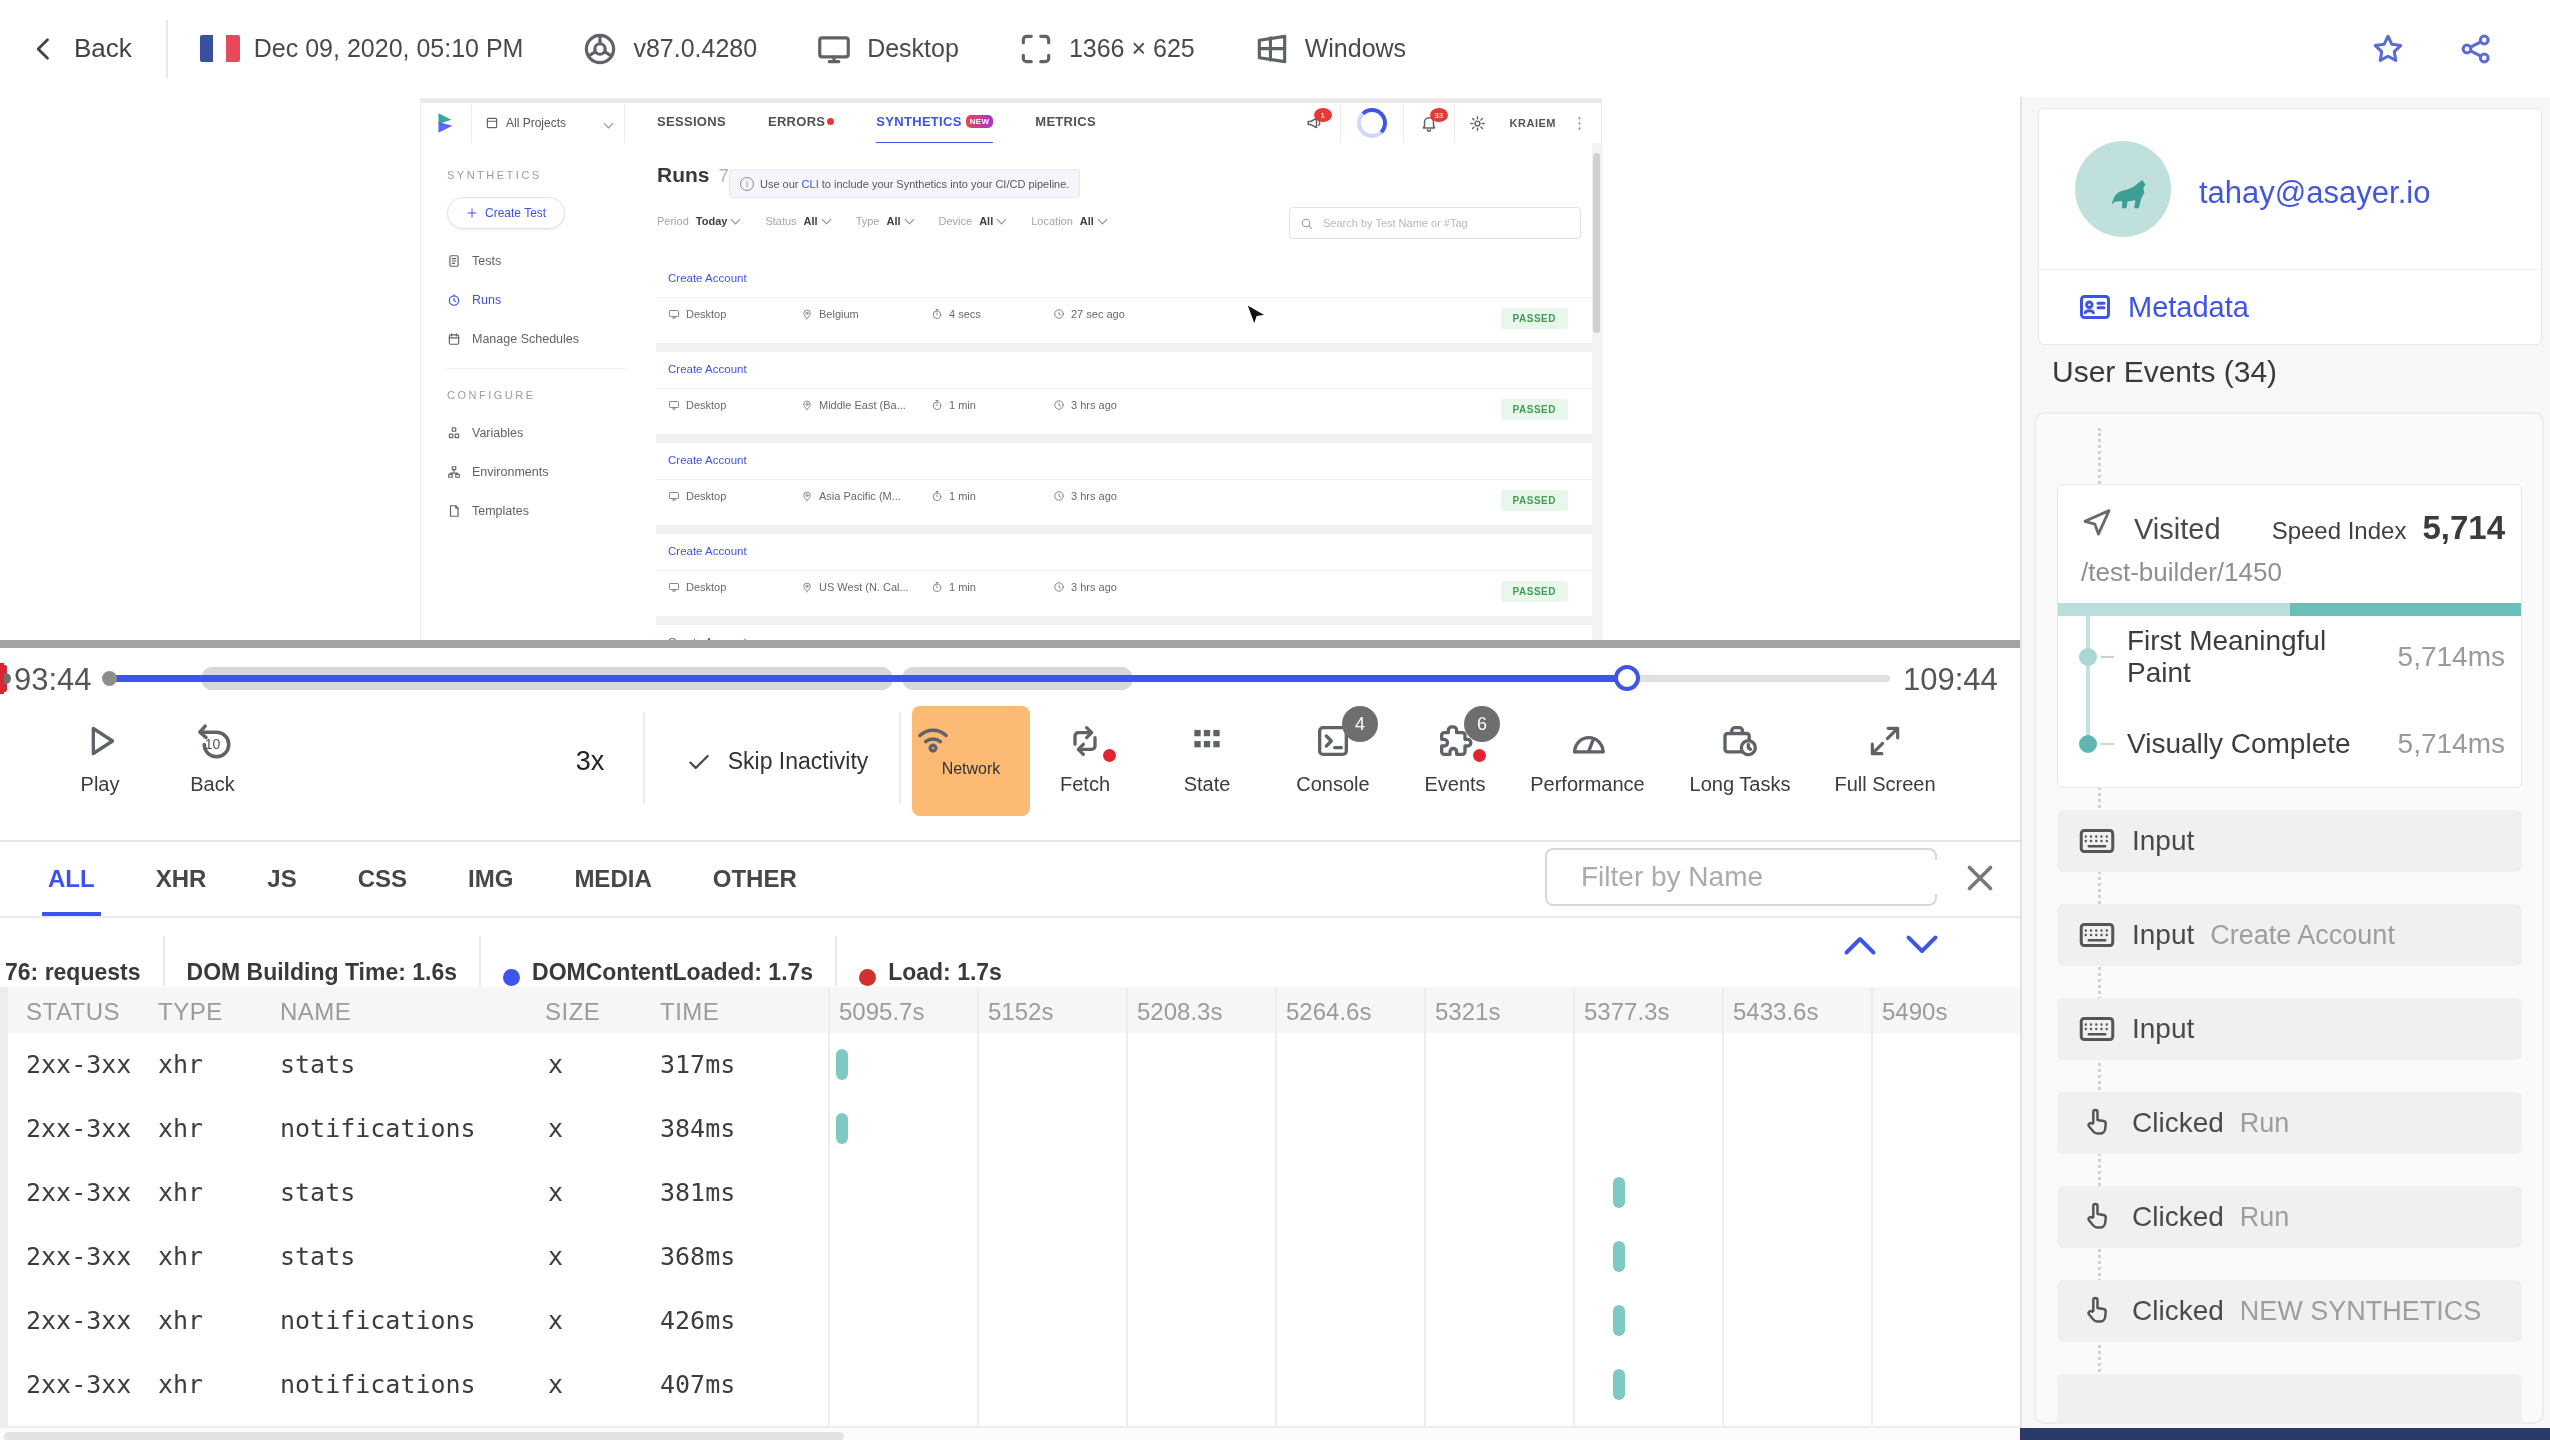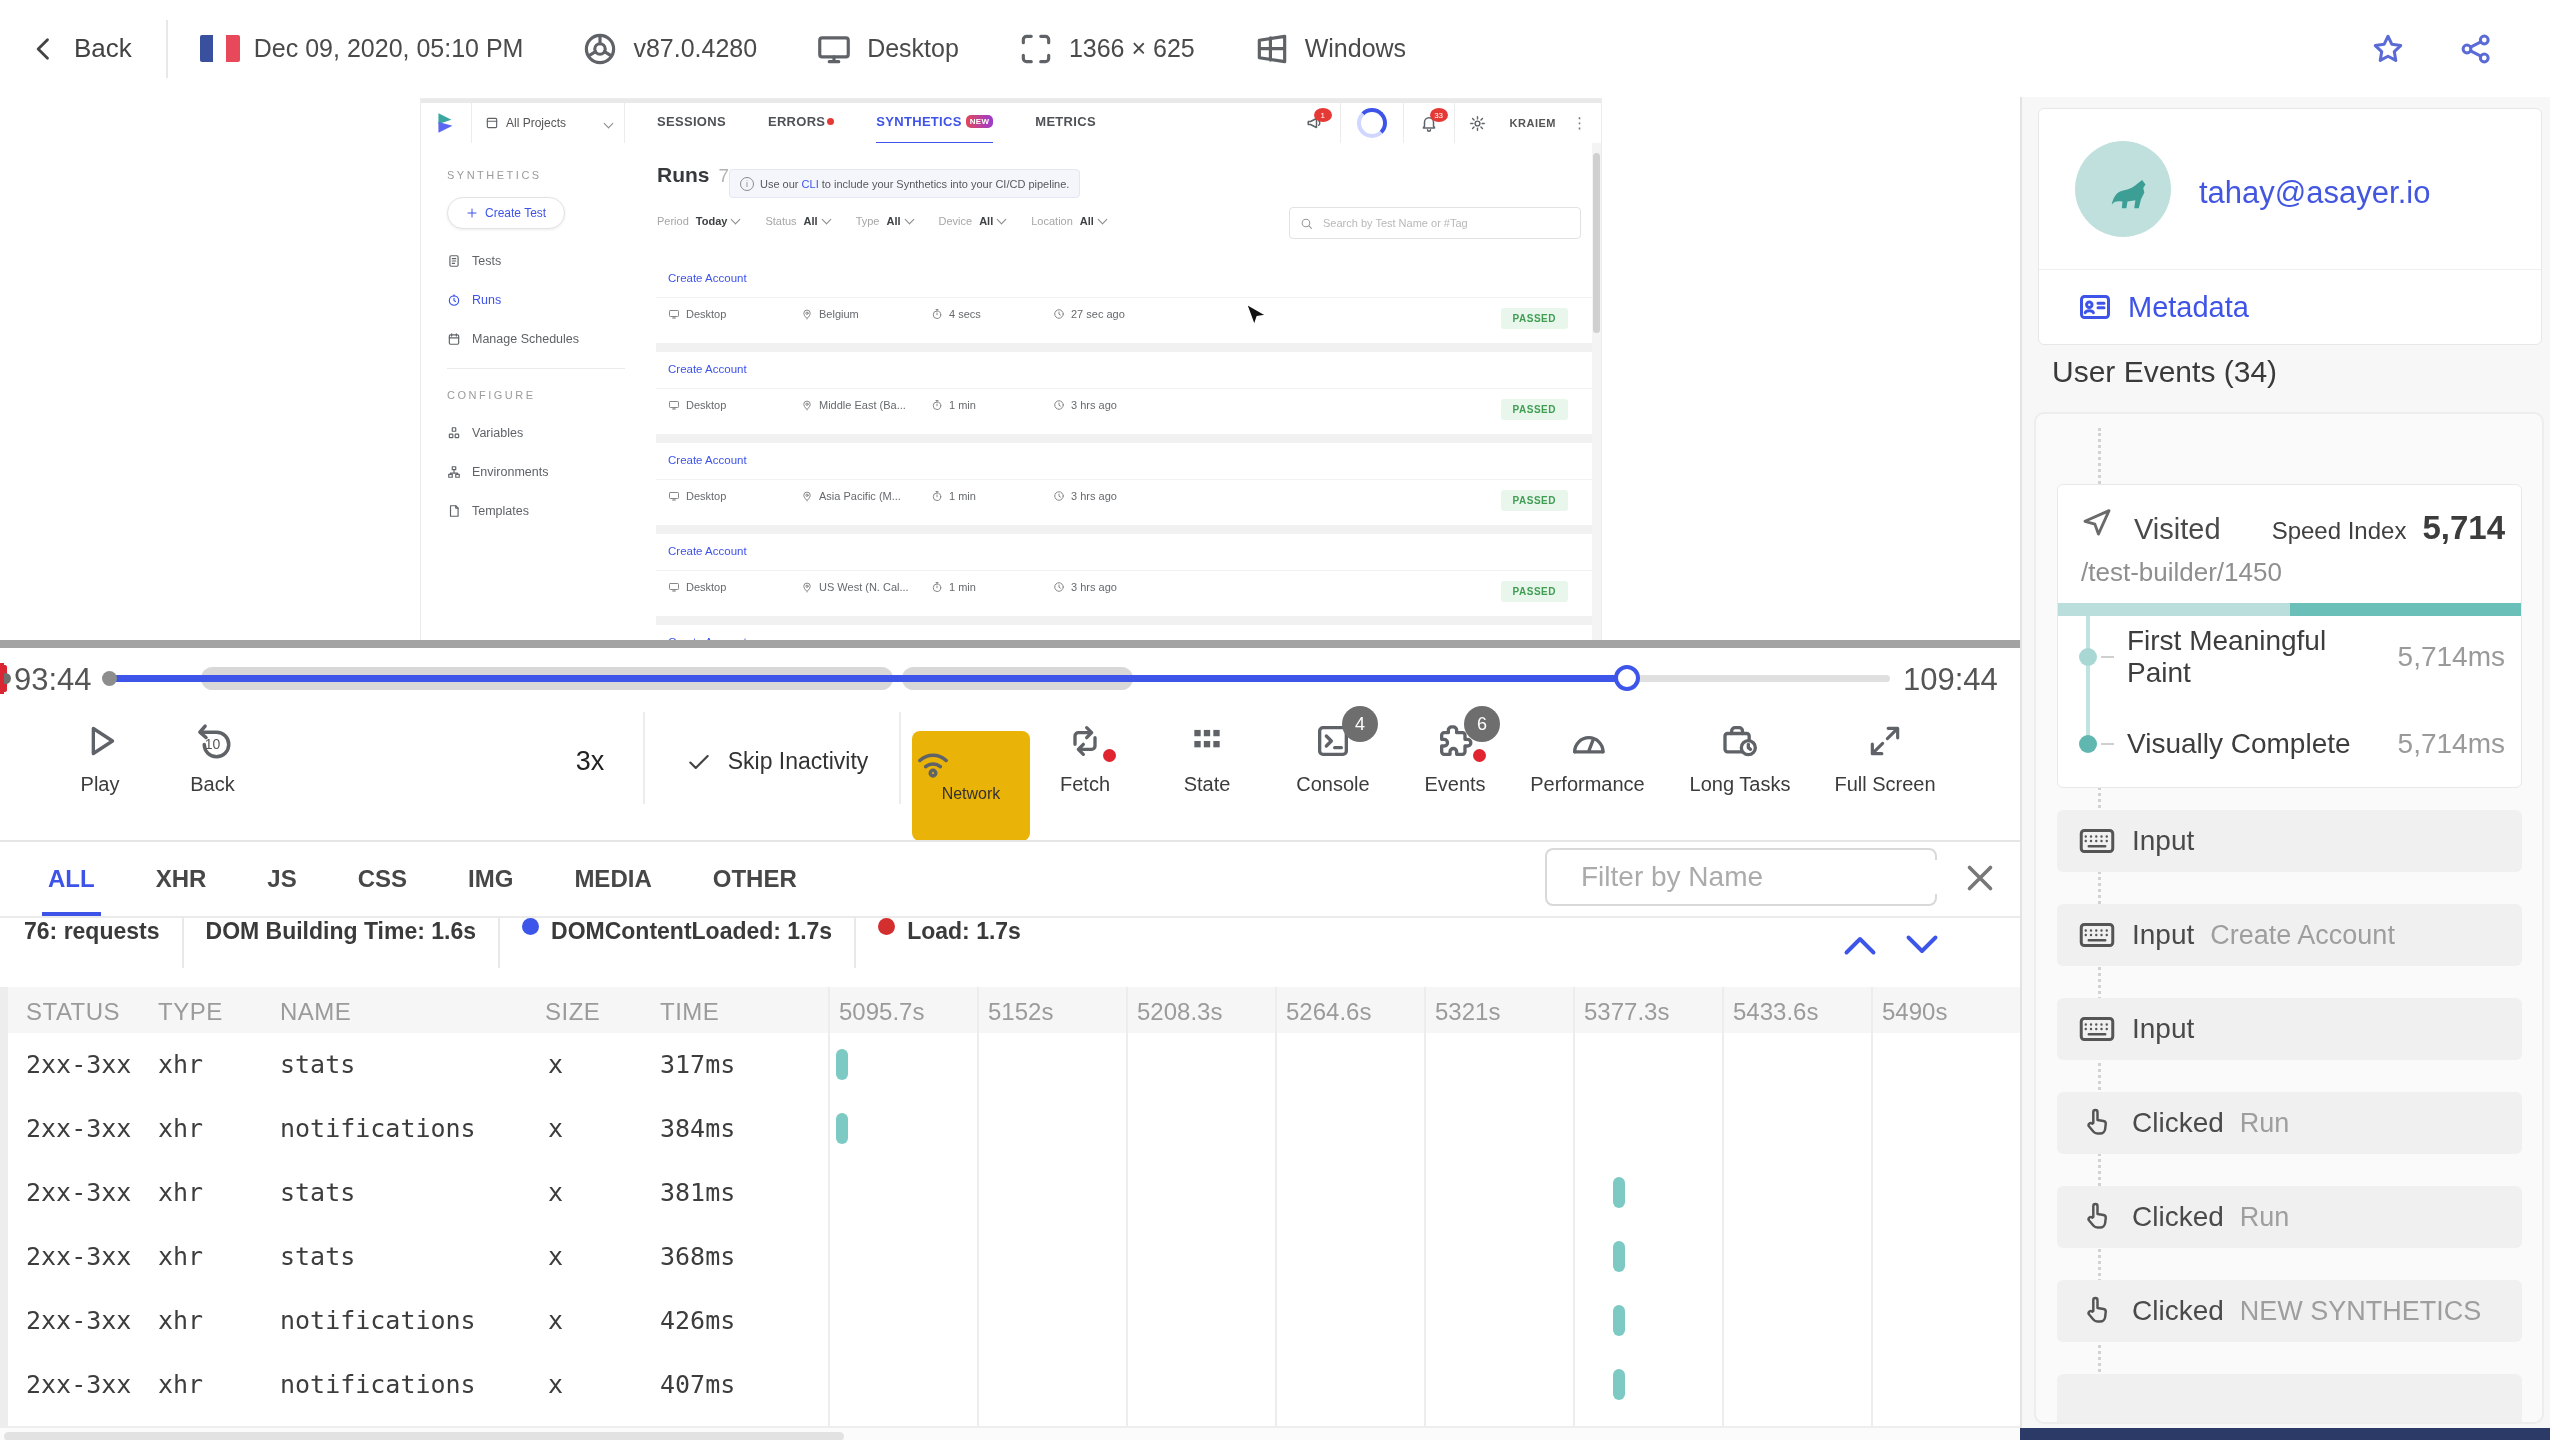--- a/index.html
+++ b/index.html
@@ -75,34 +75,34 @@
   #tl-playhead{position:absolute;top:17px;width:26px;height:26px;border-radius:50%;background:#fff;border:4px solid #3d55e8;box-sizing:border-box;z-index:5;}
 
   
   #ctl{position:absolute;left:0;top:700px;width:2020px;height:140px;background:#fff;}
   .ctl{position:absolute;top:18px;text-align:center;color:#333;}
   .ctl .lbl{font-size:20px;margin-top:9px;color:#3c3c3c;}
   .ctl .icwrap{height:46px;display:flex;align-items:center;justify-content:center;position:relative;}
   .ctl-vdiv{position:absolute;top:12px;height:92px;border-left:2px solid #ececec;}
   .cbadge{position:absolute;top:-12px;right:10px;width:36px;height:36px;border-radius:50%;background:#6e6e6e;color:#fff;font-size:18px;display:flex;align-items:center;justify-content:center;}
   .cdot{position:absolute;bottom:2px;right:24px;width:13px;height:13px;border-radius:50%;background:#e02430;}
-  #ctl-network{position:absolute;left:912px;top:6px;width:118px;height:110px;background:#eab308;border-radius:8px;text-align:center;padding-top:12px;box-sizing:border-box;margin-top:25px;}
+  #ctl-network{position:absolute;left:912px;top:6px;width:118px;height:110px;background:#fdba74;border-radius:8px;text-align:center;padding-top:12px;box-sizing:border-box;}
 
   
   #netpanel{position:absolute;left:0;top:840px;width:2020px;height:600px;background:#fff;border-top:2px solid #e5e5e5;}
   #net-tabs{position:absolute;left:48px;top:0;height:74px;display:flex;gap:61px;align-items:center;}
   .net-tab{font-size:24px;font-weight:bold;color:#474747;position:relative;height:74px;display:flex;align-items:center;}
   .net-tab.active{color:#3e53e8;}
   .net-tab.active::after{content:"";position:absolute;left:-6px;right:-6px;bottom:0;height:4px;background:#3e53e8;}
   #net-filter{position:absolute;left:1545px;top:6px;width:392px;height:58px;border:2px solid #d9d9d9;border-radius:8px;display:flex;align-items:center;box-sizing:border-box;background:#fff;}
   #net-filter input{border:0;outline:0;flex:1;font-size:28px;margin-left:14px;font-family:"Liberation Sans",sans-serif;color:#555;}
   #net-filter input::placeholder{color:#ababab;}
   #net-close{position:absolute;left:1962px;top:18px;}
   #net-tabrow-border{position:absolute;left:0;top:74px;width:100%;border-top:2px solid #ebebeb;}
-  #net-stats{position:absolute;left:24px;top:76px;height:68px;display:flex;align-items:flex-start;font-size:23px;font-weight:bold;color:#3a3a3a;}
+  #net-stats{position:absolute;left:5px;top:76px;height:68px;display:flex;align-items:flex-end;font-size:23px;font-weight:bold;color:#3a3a3a;}
   .stat-div{width:2px;height:50px;background:#e8e8e8;margin:0 22px;}
   .stat-dot{width:17px;height:17px;border-radius:50%;margin-right:12px;}
   #stat-chevrons{position:absolute;right:80px;top:90px;display:flex;gap:26px;}
   #net-header{position:absolute;left:0;top:145px;width:100%;height:46px;background:#f6f6f6;}
   .net-col{position:absolute;top:156px;font-size:24px;color:#9b9b9b;letter-spacing:.5px;z-index:3;}
   .net-tick{position:absolute;top:145px;height:439px;border-left:2px solid #ededed;z-index:2;}
   .net-tick span{position:absolute;left:9px;top:11px;font-size:24px;color:#9b9b9b;white-space:nowrap;}
   #net-rows{position:absolute;left:0;top:191px;width:100%;}
   .net-row{position:relative;height:64px;font-family:"DejaVu Sans Mono",monospace;font-size:25px;color:#3d3d3d;}
   .net-row span{position:absolute;top:17px;}

